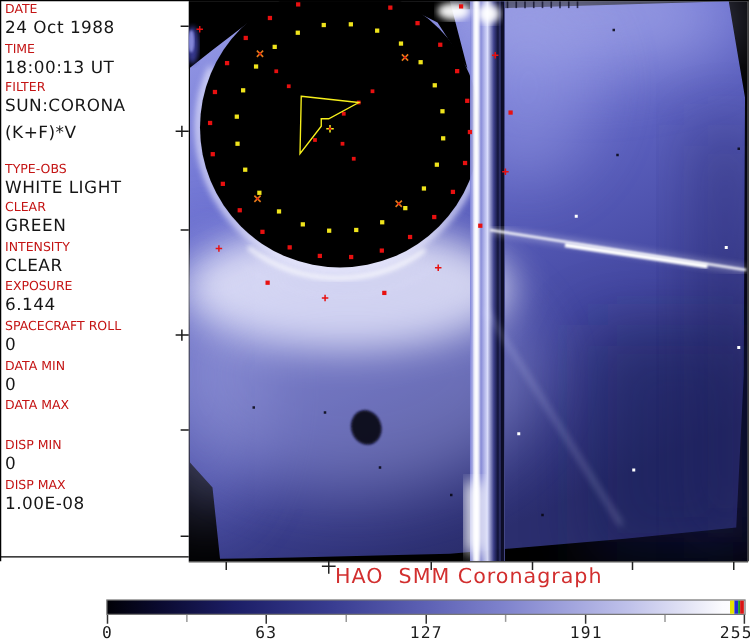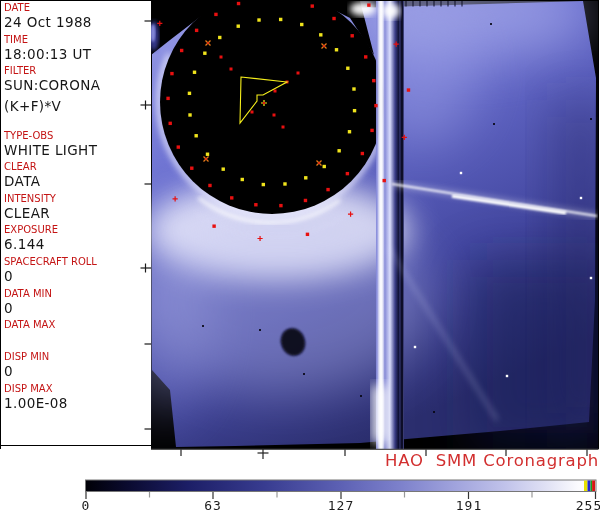--- a/index.html
+++ b/index.html
@@ -6,21 +6,21 @@
   #app{position:relative;width:600px;height:512px;background:#fff;overflow:hidden;
        font-family:"DejaVu Sans",sans-serif;}
   #outer-box{position:absolute;left:0;top:0;width:597px;height:448px;
              border-top:1px solid #000;border-left:1px solid #000;border-right:1px solid #000;}
   #sidebar-bottom-line{position:absolute;left:0;top:445px;width:151px;height:1px;background:#000;}
   #sidebar{position:absolute;left:4px;top:2px;width:144px;}
   .field{height:31.65px;}
   .flabel{color:#c41414;font-size:10px;line-height:11px;letter-spacing:0px;white-space:nowrap;}
   .fvalue{color:#161616;font-size:13.5px;line-height:16px;margin-top:1px;letter-spacing:.4px;white-space:nowrap;}
   #scene-svg{position:absolute;left:0;top:0;}
-  #main-title{position:absolute;left:151px;top:451px;width:448px;text-align:right;
+  #main-title{position:absolute;left:151px;top:451px;width:448px;text-align:center;
               font-size:16.5px;letter-spacing:.8px;white-space:pre;}
   .cbl{font-family:"DejaVu Sans Mono",monospace;font-size:13px;fill:#1c1c1c;letter-spacing:1px;}
 </style>
 </head>
 <body>
 
 <div id="app">
   <div id="outer-box"></div>
   <div id="sidebar-bottom-line"></div>
 
@@ -39,21 +39,21 @@
       </div>
       <div class="field">
         <div class="fvalue">(K+F)*V</div>
       </div>
       <div class="field">
         <div class="flabel">TYPE-OBS</div>
         <div class="fvalue">WHITE LIGHT</div>
       </div>
       <div class="field">
         <div class="flabel">CLEAR</div>
-        <div class="fvalue">DATA</div>
+        <div class="fvalue">GREEN</div>
       </div>
       <div class="field">
         <div class="flabel">INTENSITY</div>
         <div class="fvalue">CLEAR</div>
       </div>
       <div class="field">
         <div class="flabel">EXPOSURE</div>
         <div class="fvalue">6.144</div>
       </div>
       <div class="field">

